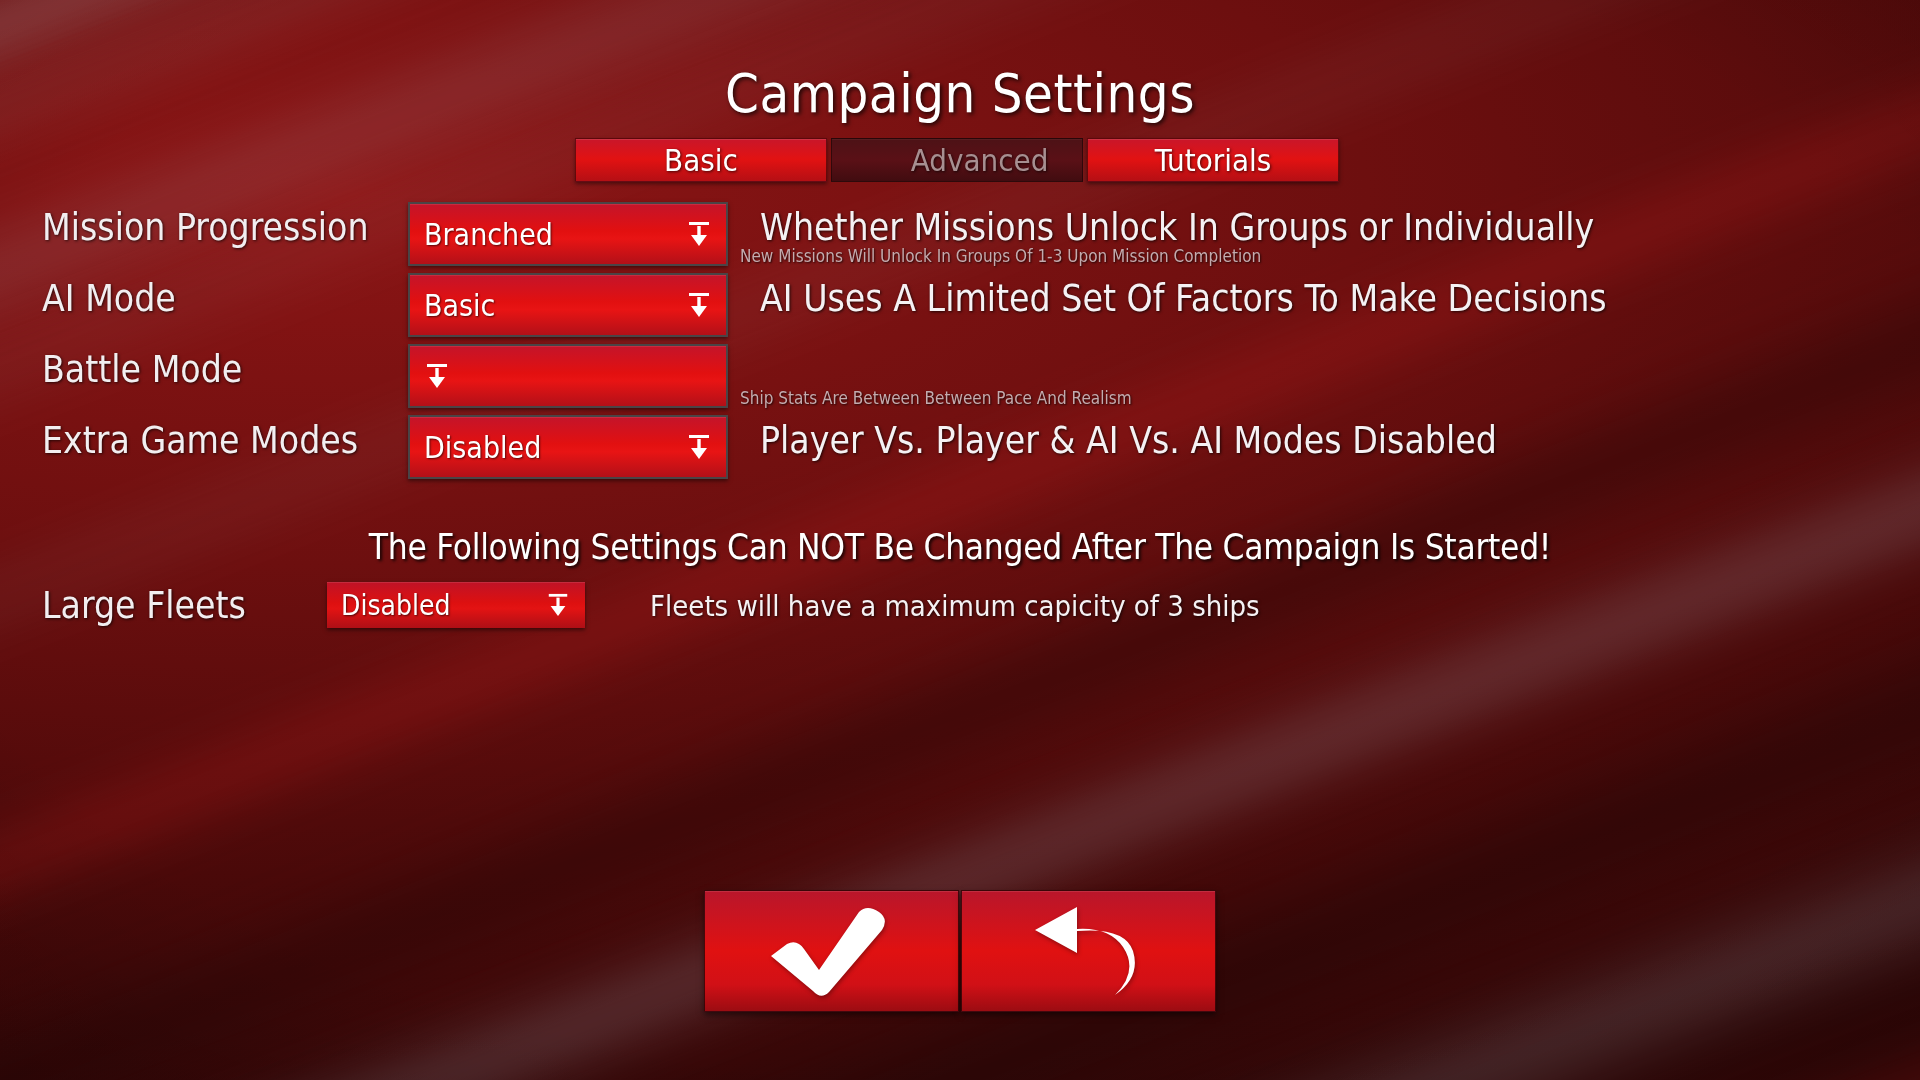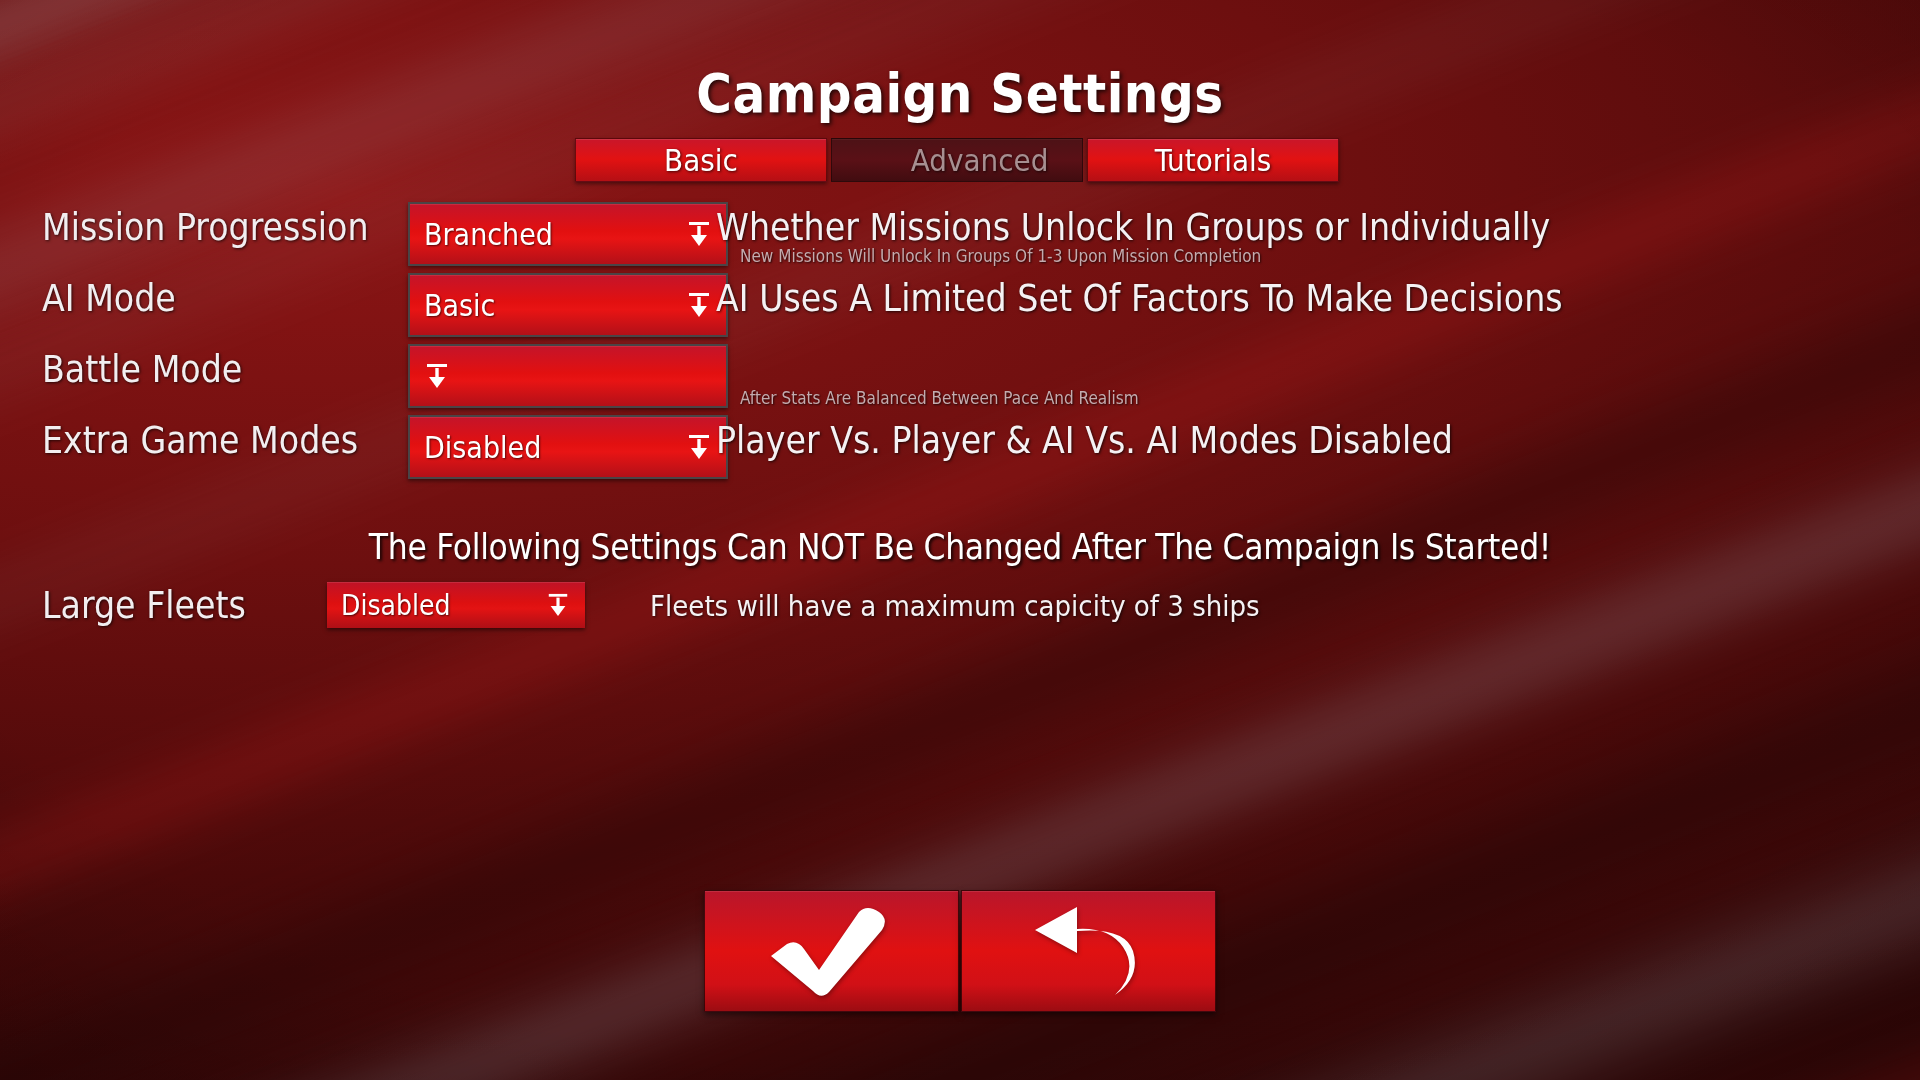--- a/index.html
+++ b/index.html
@@ -48,21 +48,21 @@
     background:radial-gradient(120% 120% at 50% 45%, rgba(0,0,0,0) 45%, rgba(0,0,0,.42) 100%);
     pointer-events:none;
   }
 
   
   #content { position:absolute; inset:0; }
 
   .title {
     position:absolute; top:62px; left:0; width:1920px;
     text-align:center;
-    font-size:54px; font-weight:700; color:#fff;
+    font-size:54px; font-weight:400; color:#fff;
     letter-spacing:.5px;
     text-shadow:2px 2px 4px rgba(0,0,0,.75);
   }
 
   
   .tabs {
     position:absolute; top:138px; left:575px;
     display:flex; gap:4px;
   }
   .tab {
@@ -124,21 +124,21 @@
 
   
   .dd.small {
     width:258px; height:46px;
     border:none;
     background:linear-gradient(to bottom,#bf1327 0%, #dd1010 45%, #e31313 58%, #ae0f16 100%);
   }
   .dd.small .dd-value { font-size:28px; }
 
   .row-desc {
-    position:absolute; left:716px; top:0;
+    position:absolute; left:760px; top:0;
     font-size:37px; color:#f5f1f3;
     line-height:56px;
     text-shadow:1px 1px 3px rgba(0,0,0,.75);
     white-space:nowrap;
   }
   .row-desc.lf { left:650px; font-size:29px; }
 
   .row-sub {
     position:absolute; left:740px; top:46px;
     font-size:17px; color:#c3abae;
@@ -245,21 +245,21 @@
         <div class="row-label">Battle Mode</div>
         <div class="dd" style="left:408px;">
           <span class="dd-arrow">
             <svg width="26" height="28" viewBox="0 0 26 28">
               <rect x="3" y="2" width="20" height="3" fill="#fff"></rect>
               <rect x="11.3" y="6" width="3.4" height="13" fill="#fff"></rect>
               <polygon points="13,26 5,15 21,15" fill="#fff"></polygon>
             </svg>
           </span>
         </div>
-        <div class="row-sub">After Stats Are Balanced Between Pace And Realism</div>
+        <div class="row-sub">Ship Stats Are Between Between Pace And Realism</div>
       </div>
 
       <div class="row">
         <div class="row-label">Extra Game Modes</div>
         <div class="dd" style="left:408px;">
           <span class="dd-value">Disabled</span>
           <span class="dd-arrow">
             <svg width="26" height="28" viewBox="0 0 26 28">
               <rect x="3" y="2" width="20" height="3" fill="#fff"></rect>
               <rect x="11.3" y="6" width="3.4" height="13" fill="#fff"></rect>

